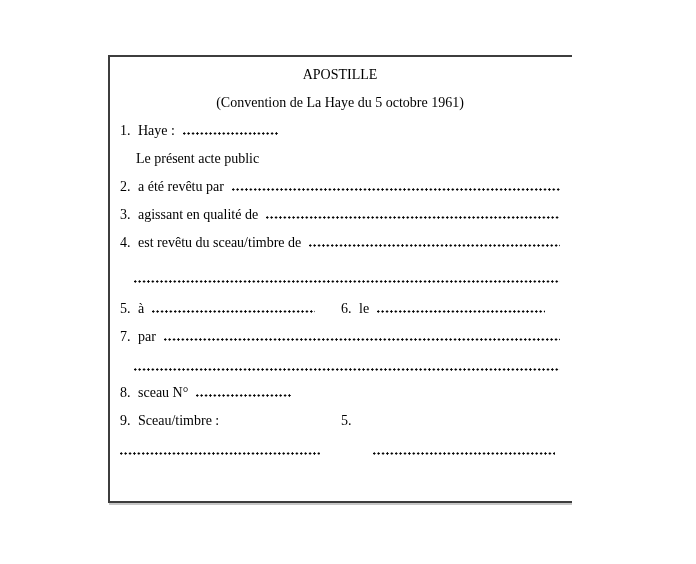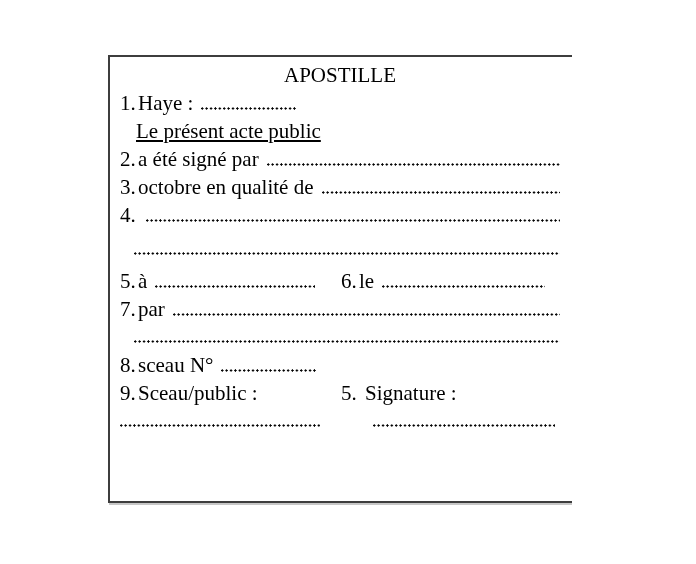--- a/index.html
+++ b/index.html
@@ -2,21 +2,21 @@
 <html><head>
 <meta charset="utf-8">
 <style>
   html, body { margin: 0; padding: 0; background: #ffffff; }
   .page {
     position: relative;
     width: 572px;
     height: 564px;
     background: #ffffff;
     font-family: "Liberation Serif", "DejaVu Serif", serif;
-    font-size: 21px;
+    font-size: 14px;
     color: #000000;
     overflow: hidden;
   }
   .apostille-box {
     position: absolute;
     left: 108px;
     top: 55px;
     width: 473px;
     height: 448px;
     box-sizing: border-box;
@@ -26,21 +26,21 @@
     background: #ffffff;
   }
   .row {
     display: flex;
     align-items: baseline;
     height: 28px;
     line-height: 28px;
     white-space: pre;
   }
   .center { justify-content: center; }
-  .indent { padding-left: 16px; text-decoration: underline; }
+  .indent { padding-left: 16px; }
   .mt6 { margin-top: 6px; }
   .mt4 { margin-top: 4px; }
   .num { flex: none; width: 18px; }
   .num-wide { flex: none; width: 24px; }
   .label { flex: none; }
   .leader {
     height: 3px;
     align-self: baseline;
     background-image: radial-gradient(circle at 1.2px 1.5px, #000 0.95px, rgba(0,0,0,0) 1.3px);
     background-size: 4.4px 3px;
@@ -67,45 +67,47 @@
   }
 </style>
 </head>
 <body>
 
 <div class="page">
   <div class="apostille-box">
 
     <div class="row center">APOSTILLE</div>
 
+    <div class="row center">(Convention de La Haye du 5 octobre 1961)</div>
 
     <div class="row">
       <span class="num">1.</span>
       <span class="label">Haye :</span>
       <span class="leader w95 gap8"></span>
     </div>
 
     <div class="row indent">
       <span>Le présent acte public</span>
     </div>
 
     <div class="row">
       <span class="num">2.</span>
-      <span class="label">a été signé par</span>
+      <span class="label">a été revêtu par</span>
       <span class="leader grow gap8"></span>
     </div>
 
     <div class="row">
       <span class="num">3.</span>
-      <span class="label">octobre en qualité de</span>
+      <span class="label">agissant en qualité de</span>
       <span class="leader grow gap8"></span>
     </div>
 
     <div class="row">
       <span class="num">4.</span>
+      <span class="label">est revêtu du sceau/timbre de</span>
       <span class="leader grow gap8"></span>
     </div>
 
     <div class="row dotrow mt6">
       <span class="leader grow gap14"></span>
     </div>
 
 
     <div class="row mt4">
       <span class="half-l">
@@ -132,25 +134,24 @@
 
     <div class="row">
       <span class="num">8.</span>
       <span class="label">sceau N°</span>
       <span class="leader w96 gap8"></span>
     </div>
 
     <div class="row">
       <span class="half-l">
         <span class="num">9.</span>
-        <span class="label">Sceau/public :</span>
+        <span class="label">Sceau/timbre :</span>
       </span>
       <span class="half-r">
         <span class="num-wide">5.</span>
-        <span class="label">Signature :</span>
       </span>
     </div>
 
     <div class="row dotrow">
       <span class="leader w200"></span>
       <span class="spacer"></span>
       <span class="leader w182"></span>
     </div>
 
   </div>

